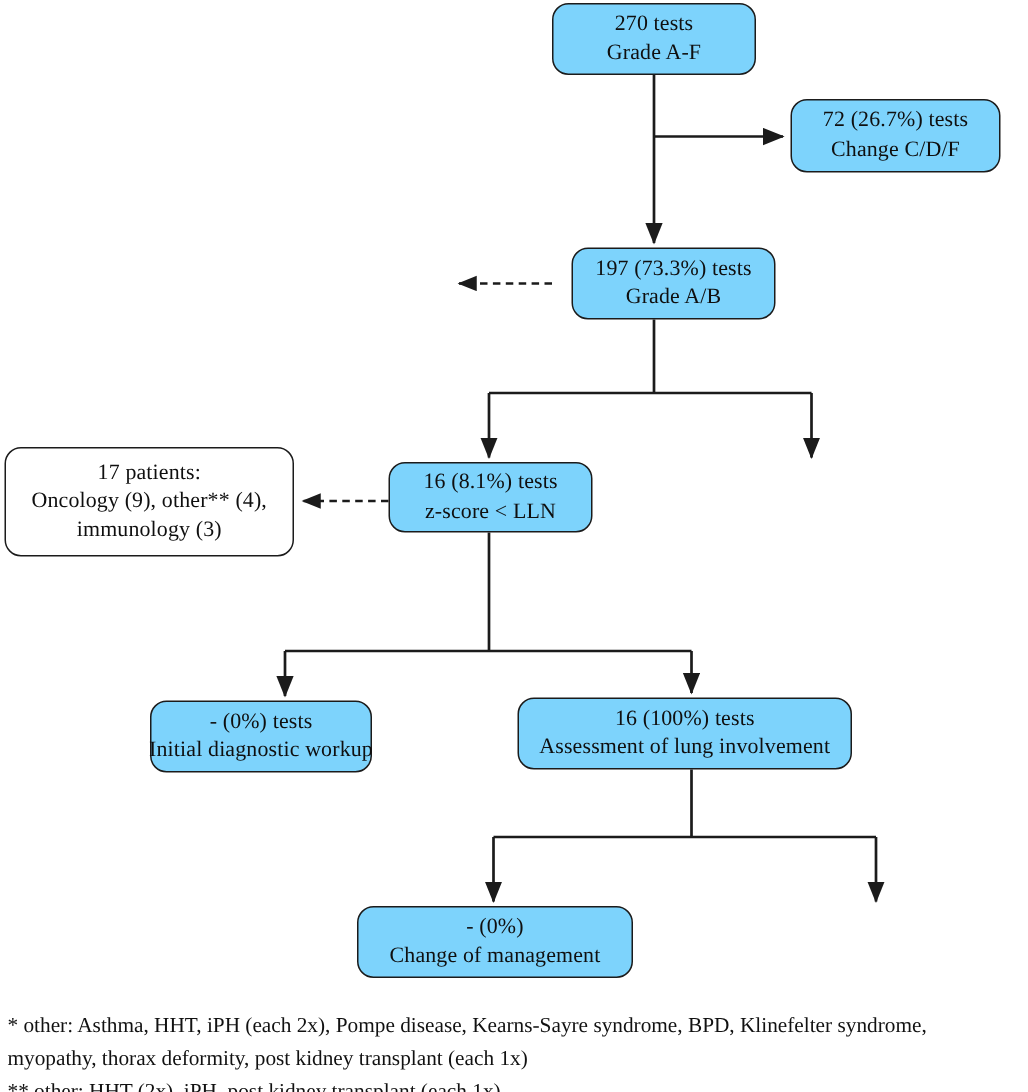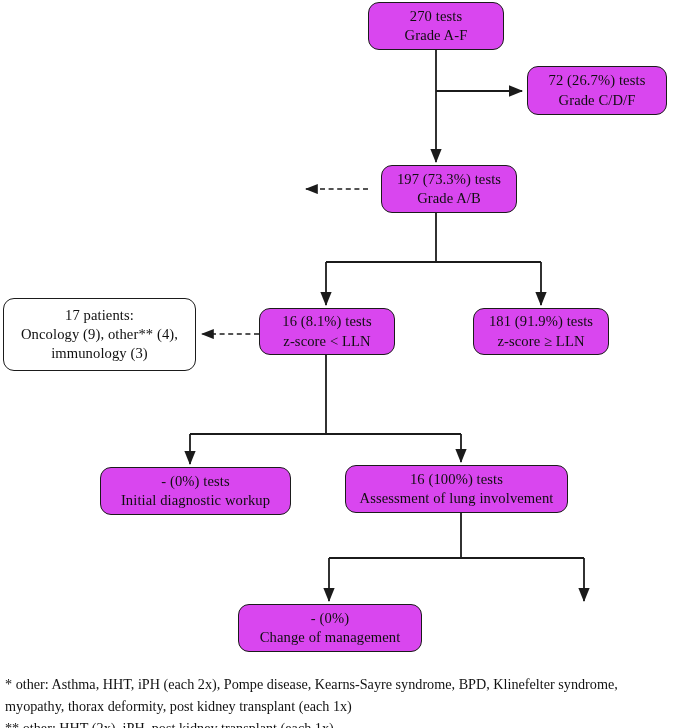--- a/index.html
+++ b/index.html
@@ -11,21 +11,21 @@
     position:relative;
     overflow:hidden;
   }
   #flow{position:absolute;left:0;top:0;width:685px;height:728px;}
   #edges{position:absolute;left:0;top:0;width:685px;height:728px;pointer-events:none;}
   .node{
     position:absolute;
     box-sizing:border-box;
     border:1.6px solid #1b1b1b;
     border-radius:11px;
-    background:#d946ef;
+    background:#7dd3fc;
     display:flex;
     flex-direction:column;
     align-items:center;
     justify-content:center;
     text-align:center;
     font-size:14.6px;
     line-height:1.32;
     letter-spacing:.1px;
     padding:2px 6px;
   }
@@ -79,46 +79,42 @@
     <path d="M584,558 L584,601" fill="none" stroke="#1b1b1b" stroke-width="1.8" marker-end="url(#arrow)"></path>
   </svg>
 
   <div class="node" style="left:368px;top:2px;width:136px;height:48px;">
     <span class="ln">270 tests</span>
     <span class="ln">Grade A-F</span>
   </div>
 
   <div class="node" style="left:527px;top:66px;width:140px;height:49px;">
     <span class="ln">72 (26.7%) tests</span>
-    <span class="ln">Grade C/D/F</span>
+    <span class="ln">Change C/D/F</span>
   </div>
 
   <div class="node" style="left:368px;top:165px;width:136px;height:48px;margin-left:13px;">
     <span class="ln">197 (73.3%) tests</span>
     <span class="ln">Grade A/B</span>
   </div>
 
 
   <div class="node" style="left:259px;top:308px;width:136px;height:47px;">
     <span class="ln">16 (8.1%) tests</span>
     <span class="ln">z-score &lt; LLN</span>
   </div>
 
-  <div class="node" style="left:473px;top:308px;width:136px;height:47px;">
-    <span class="ln">181 (91.9%) tests</span>
-    <span class="ln">z-score ≥ LLN</span>
-  </div>
 
   <div class="node plain" style="left:3px;top:298px;width:193px;height:73px;">
     <span class="ln">17 patients:</span>
     <span class="ln">Oncology (9), other** (4),</span>
     <span class="ln">immunology (3)</span>
   </div>
 
-  <div class="node" style="left:100px;top:467px;width:191px;height:48px;">
+  <div class="node" style="left:100px;top:467px;width:148px;height:48px;">
     <span class="ln">- (0%) tests</span>
     <span class="ln">Initial diagnostic workup</span>
   </div>
 
   <div class="node" style="left:345px;top:465px;width:223px;height:48px;">
     <span class="ln">16 (100%) tests</span>
     <span class="ln">Assessment of lung involvement</span>
   </div>
 
   <div class="node" style="left:238px;top:604px;width:184px;height:48px;">

